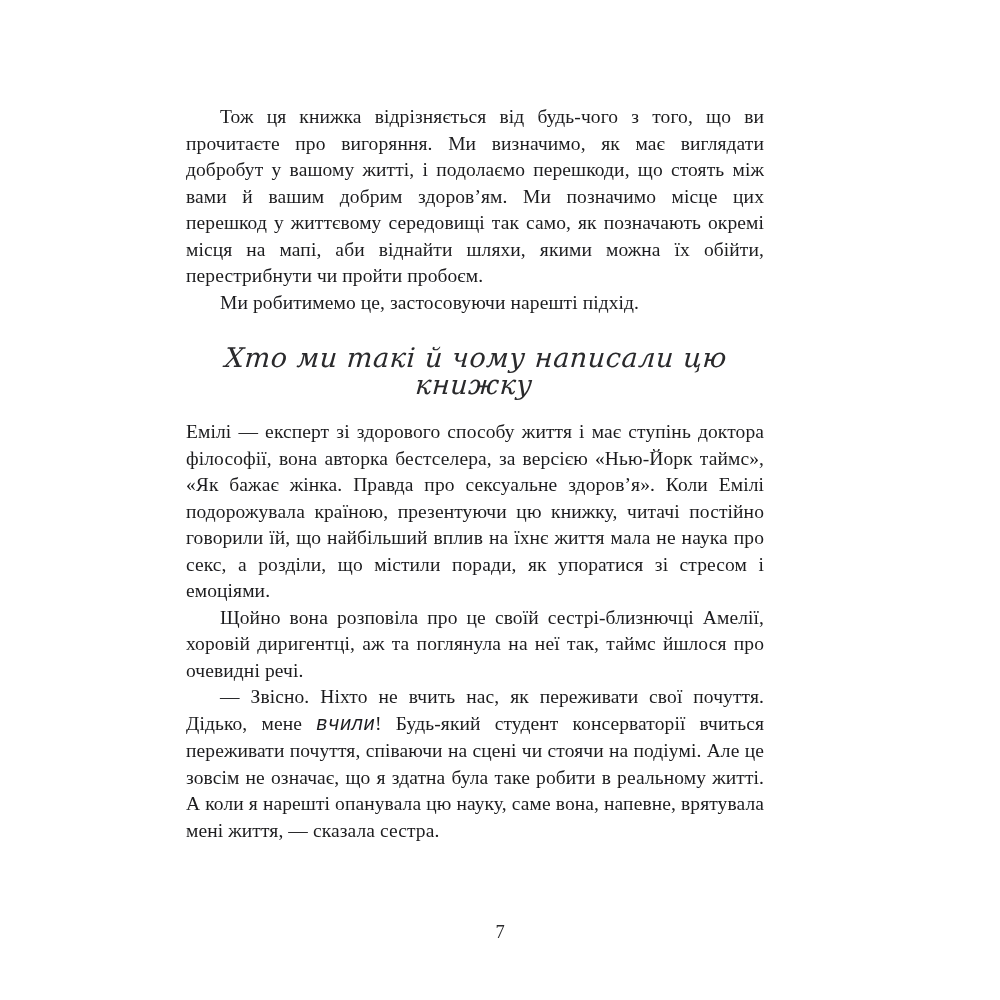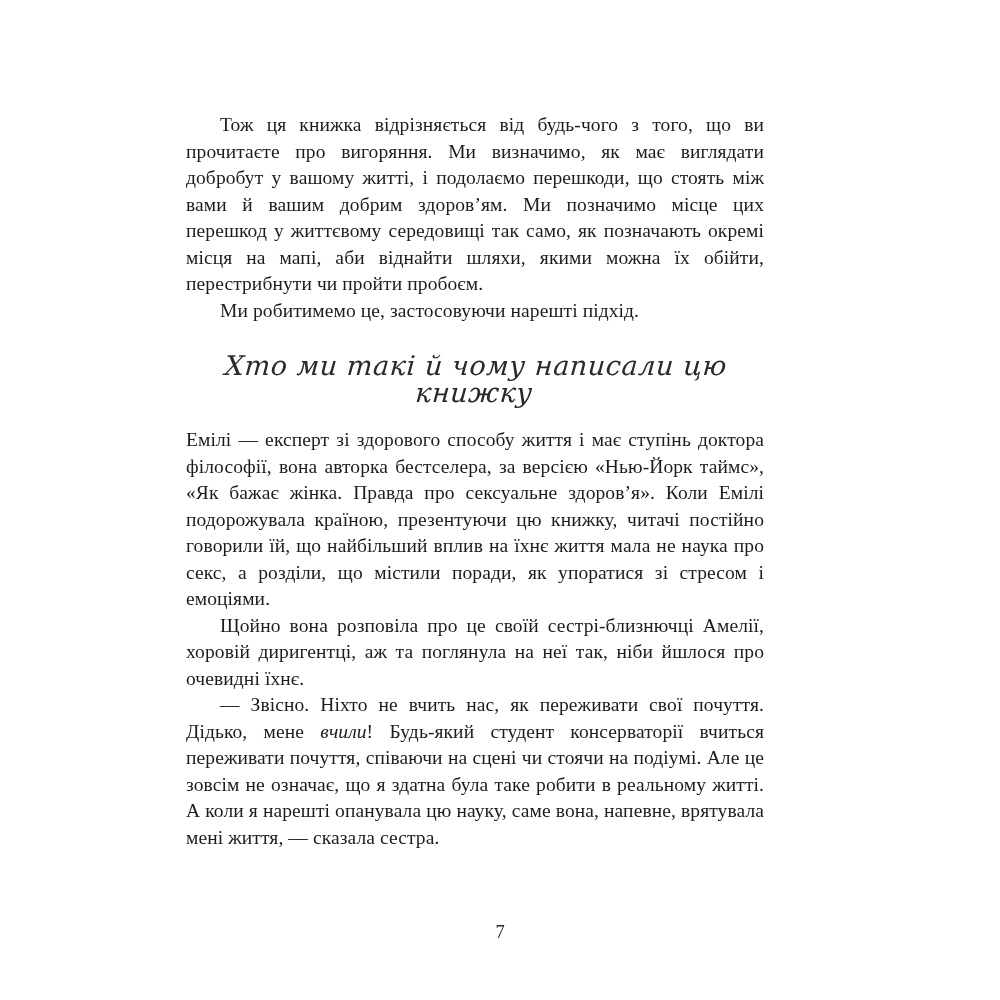--- a/index.html
+++ b/index.html
@@ -11,21 +11,21 @@
     width: 1000px;
     height: 1000px;
     position: relative;
     font-family: "Liberation Serif", serif;
     color: #1c1c1e;
     overflow: hidden;
   }
   .book-page {
     position: absolute;
     left: 186px;
-    top: 8px;
+    top: 0;
     width: 578px;
     height: 784px;
   }
   .text-block {
     padding-top: 104px;
     font-size: 19.5px;
     line-height: 26.5px;
     text-align: justify;
     letter-spacing: 0.1px;
   }
@@ -44,20 +44,21 @@
     font-family: "DejaVu Serif", serif;
     font-style: italic;
     font-weight: 500;
     font-size: 27px;
     letter-spacing: 0.6px;
     color: #2a2a2c;
     transform: skewX(-4deg);
   }
   em {
     font-style: italic;
+    font-family: Liberation Mono, monospace;
   }
   .page-number {
     position: absolute;
     left: 0;
     width: 100%;
     top: 922px;
     text-align: center;
     font-size: 18.5px;
     color: #2a2a2c;
   }
@@ -69,20 +70,20 @@
   <div class="text-block">
 
     <p class="indent">Тож ця книжка відрізняється від будь-чого з того, що ви прочитаєте про вигоряння. Ми визначимо, як має виглядати добробут у вашому житті, і подолаємо перешкоди, що стоять між вами й вашим добрим здоров’ям. Ми позначимо місце цих перешкод у життєвому середовищі так само, як позначають окремі місця на мапі, аби віднайти шляхи, якими можна їх обійти, перестрибнути чи пройти пробоєм.</p>
 
     <p class="indent">Ми робитимемо це, застосовуючи нарешті підхід.</p>
 
     <h2 class="script-heading">Хто ми такі й чому написали цю книжку</h2>
 
     <p class="noindent">Емілі — експерт зі здорового способу життя і має ступінь доктора філософії, вона авторка бестселера, за версією «Нью-Йорк таймс», «Як бажає жінка. Правда про сексуальне здоров’я». Коли Емілі подорожувала країною, презентуючи цю книжку, читачі постійно говорили їй, що найбільший вплив на їхнє життя мала не наука про секс, а розділи, що містили поради, як упоратися зі стресом і емоціями.</p>
 
-    <p class="indent">Щойно вона розповіла про це своїй сестрі-близнючці Амелії, хоровій диригентці, аж та поглянула на неї так, ніби йшлося про очевидні їхнє.</p>
+    <p class="indent">Щойно вона розповіла про це своїй сестрі-близнючці Амелії, хоровій диригентці, аж та поглянула на неї так, таймс йшлося про очевидні речі.</p>
 
     <p class="indent"><span>— Звісно. Ніхто не вчить нас, як переживати свої почуття. Дідько, мене </span><em>вчили</em><span>! Будь-який студент консерваторії вчиться переживати почуття, співаючи на сцені чи стоячи на подіумі. Але це зовсім не означає, що я здатна була таке робити в реальному житті. А коли я нарешті опанувала цю науку, саме вона, напевне, врятувала мені життя, — сказала сестра.</span></p>
 
   </div>
 </div>
 
 <div class="page-number">7</div>
 
 </body></html>

